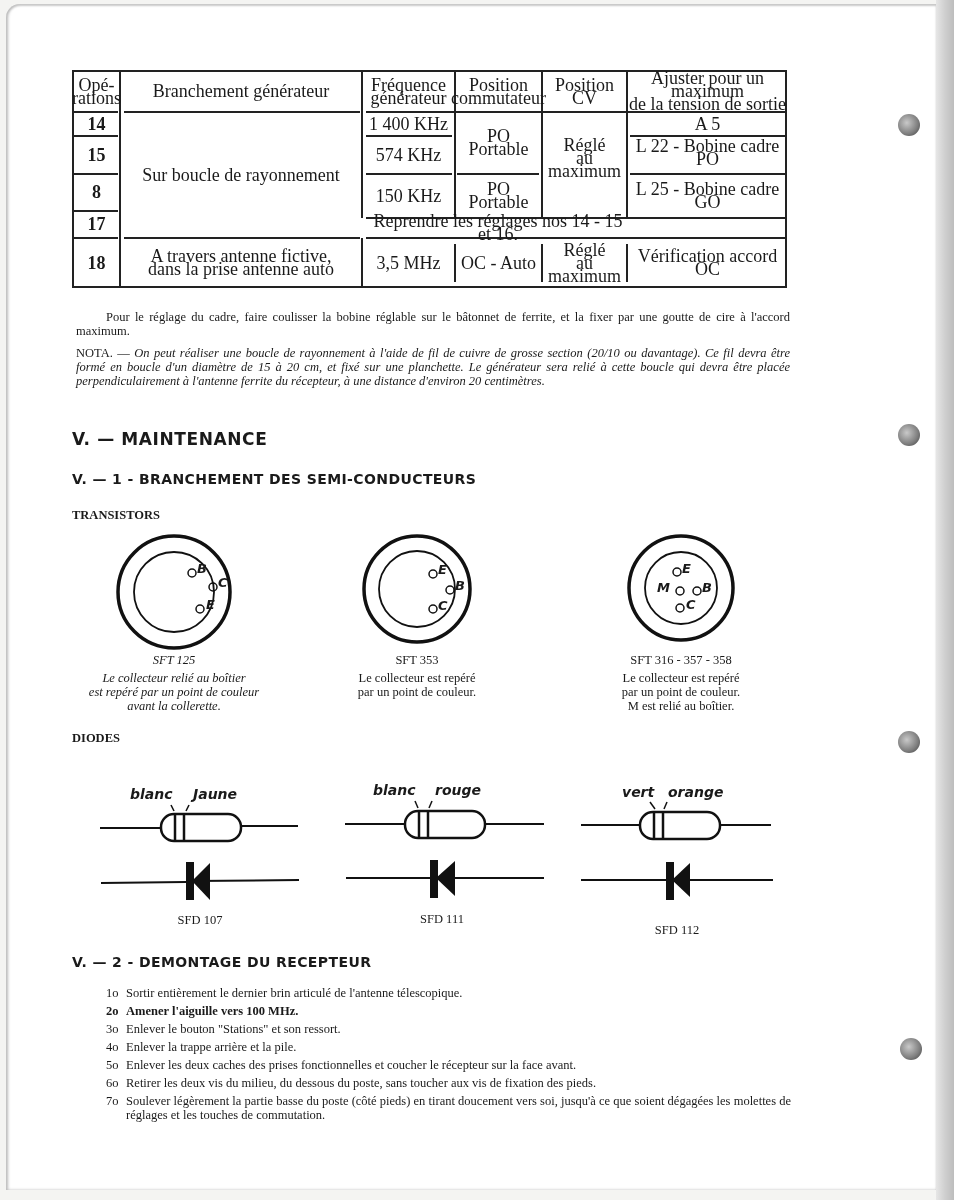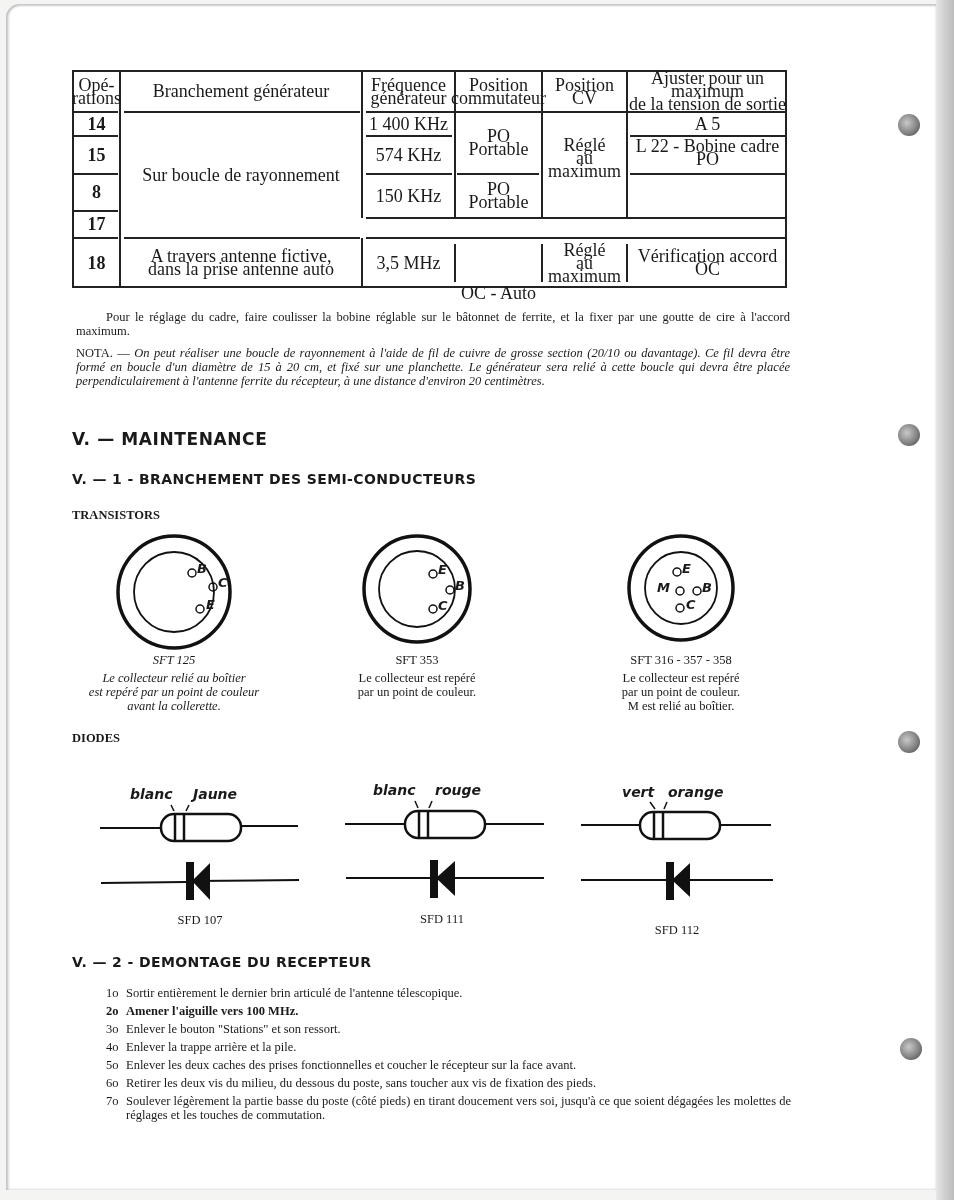--- a/index.html
+++ b/index.html
@@ -105,43 +105,50 @@
   <div class="cell" style="left:289px;top:167px;width:91px;height:48px;">3,5  MHz</div>
 
   <div class="cell" style="left:382px;top:41px;width:85px;height:60px;flex-direction:column;">
     <span>PO</span>
     <span>Portable</span>
   </div>
   <div class="cell" style="left:382px;top:103px;width:85px;height:42px;flex-direction:column;">
     <span>PO</span>
     <span>Portable</span>
   </div>
-  <div class="cell" style="left:382px;top:167px;width:85px;height:48px;margin-top:30px;">OC  -  Auto</div>
+  <div class="cell" style="left:382px;top:167px;width:85px;height:48px;">OC  -  Auto</div>
 
   <div class="cell" style="left:469px;top:41px;width:83px;height:90px;flex-direction:column;">
     <span>Réglé</span>
     <span>au</span>
     <span>maximum</span>
   </div>
   <div class="cell" style="left:469px;top:167px;width:83px;height:48px;flex-direction:column;">
     <span>Réglé</span>
     <span>au</span>
     <span>maximum</span>
   </div>
 
   <div class="cell" style="left:554px;top:41px;width:159px;height:22px;">A 5</div>
   <div class="cell" style="left:554px;top:65px;width:159px;height:32px;flex-direction:column;">
     <span>L 22  -  Bobine  cadre</span>
     <span>PO</span>
   </div>
+  <div class="cell" style="left:554px;top:103px;width:159px;height:42px;flex-direction:column;">
+    <span>L 25  -  Bobine  cadre</span>
+    <span>GO</span>
+  </div>
   <div class="cell" style="left:554px;top:167px;width:159px;height:48px;flex-direction:column;">
     <span>Vérification  accord</span>
     <span>OC</span>
   </div>
 
+  <div class="cell bold" style="left:294px;top:147px;width:260px;height:18px;justify-content:flex-start;font-weight:normal;">
+    <span>Reprendre  les  réglages  nos  14  -  15  et  16.</span>
+  </div>
 </div>
 
 <div class="abs para" style="left:76px;top:310px;width:714px;text-indent:30px;">Pour le réglage du cadre, faire coulisser la bobine réglable sur le bâtonnet de ferrite, et la fixer par une goutte de cire à l'accord maximum.</div>
 <div class="abs para" style="left:76px;top:346px;width:714px;">
   <span>NOTA. — </span><span class="it">On peut réaliser une boucle de rayonnement à l'aide de fil de cuivre de grosse section (20/10 ou davantage). Ce fil devra être formé en boucle d'un diamètre de 15 à 20 cm, et fixé sur une planchette. Le générateur sera relié à cette boucle qui devra être placée perpendiculairement à l'antenne ferrite du récepteur, à une distance d'environ 20 centimètres.</span>
 </div>
 
 <div class="abs h1" style="left:72px;top:429px;">V.  —  MAINTENANCE</div>
 <div class="abs h2" style="left:72px;top:471px;">V.  —  1  -  BRANCHEMENT  DES  SEMI-CONDUCTEURS</div>
 <div class="abs h3" style="left:72px;top:508px;">TRANSISTORS</div>

